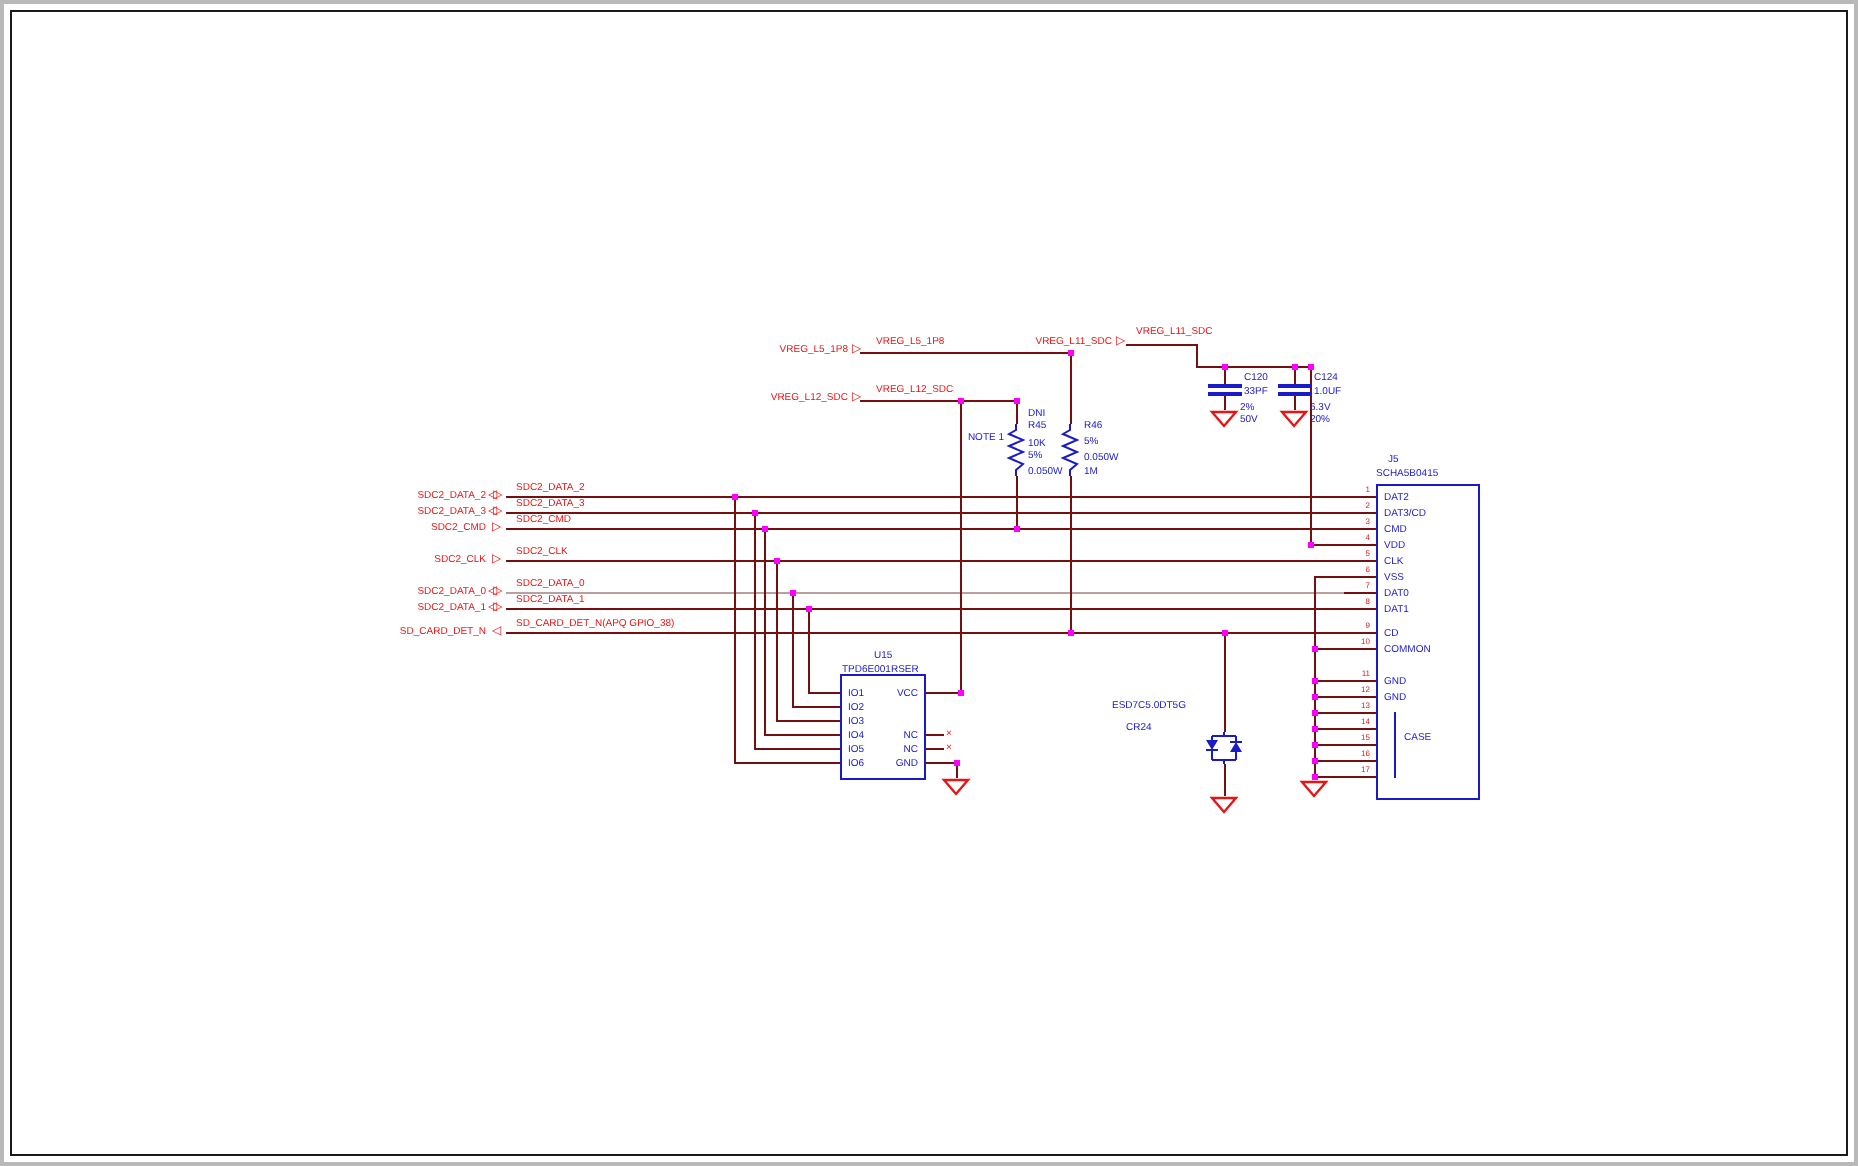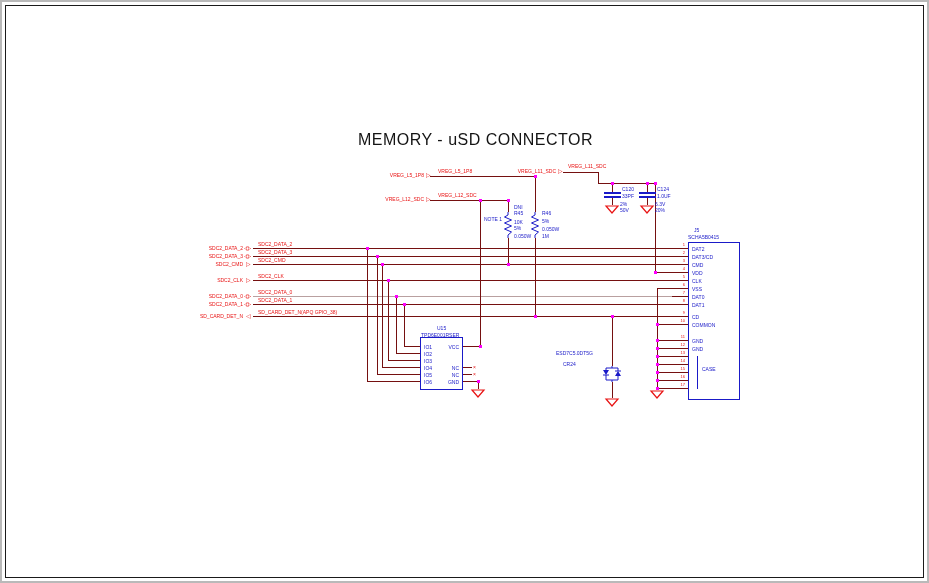--- a/index.html
+++ b/index.html
@@ -27,21 +27,20 @@
   .bracket{position:absolute;width:1px;background:#1a1ac8;}
   svg{position:absolute;overflow:visible;}
 </style>
 </head>
 <body>
 
 <div id="stage">
   <div class="frame-outer"></div>
   <div class="frame-inner"></div>
 
-  <div class="title">MEMORY - uSD CONNECTOR</div>
 
   <div class="w h" style="left:253px;top:248px;width:435px"></div>
   <div class="w h" style="left:253px;top:256px;width:435px"></div>
   <div class="w h" style="left:253px;top:264px;width:435px"></div>
   <div class="w h" style="left:253px;top:280px;width:435px"></div>
   <div class="w h gray" style="left:253px;top:296px;width:419px"></div>
   <div class="w h" style="left:672px;top:296px;width:16px"></div>
   <div class="w h" style="left:253px;top:304px;width:435px"></div>
   <div class="w h" style="left:253px;top:316px;width:435px"></div>
 

